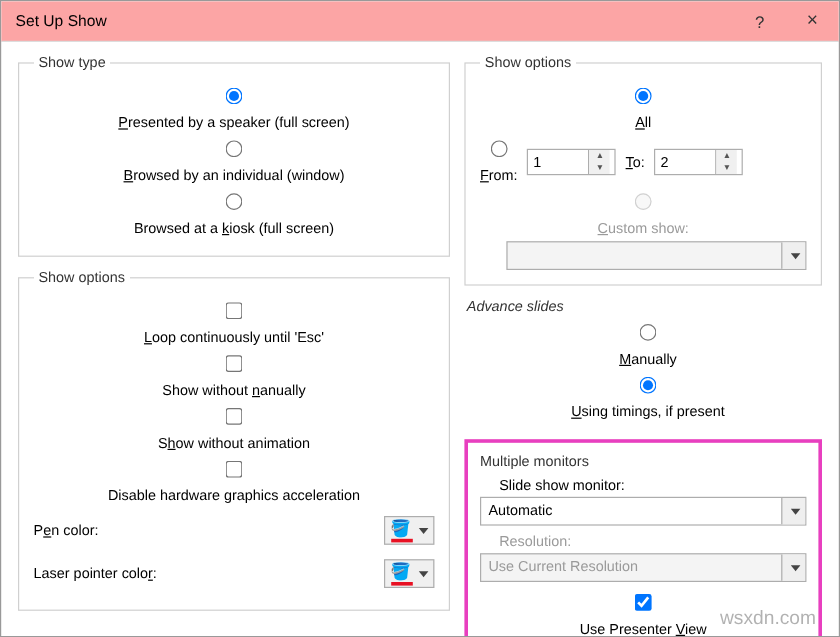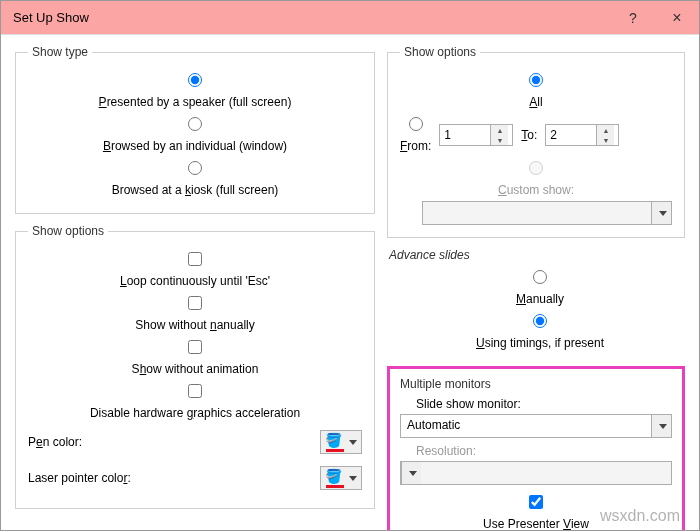--- a/index.html
+++ b/index.html
@@ -268,20 +268,21 @@
       <div class="section-label">Multiple monitors</div>
       <div class="field-label">Slide show monitor:</div>
       <div class="combo">
         <span class="combo-val">Automatic</span>
         <div class="combo-btn">
             <span class="caret"></span>
           </div>
       </div>
       <div class="field-label disabled">Resolution:</div>
       <div class="combo disabled-combo">
+        <span class="combo-val disabled">Use Current Resolution</span>
         <div class="combo-btn">
             <span class="caret"></span>
           </div>
       </div>
       <label class="opt-row" style="margin-top:6px">
         <input type="checkbox" checked="" style="">
         <span><span>Use Presenter </span><span class="mnemonic">V</span><span>iew</span></span>
       </label>
     </div>
 

